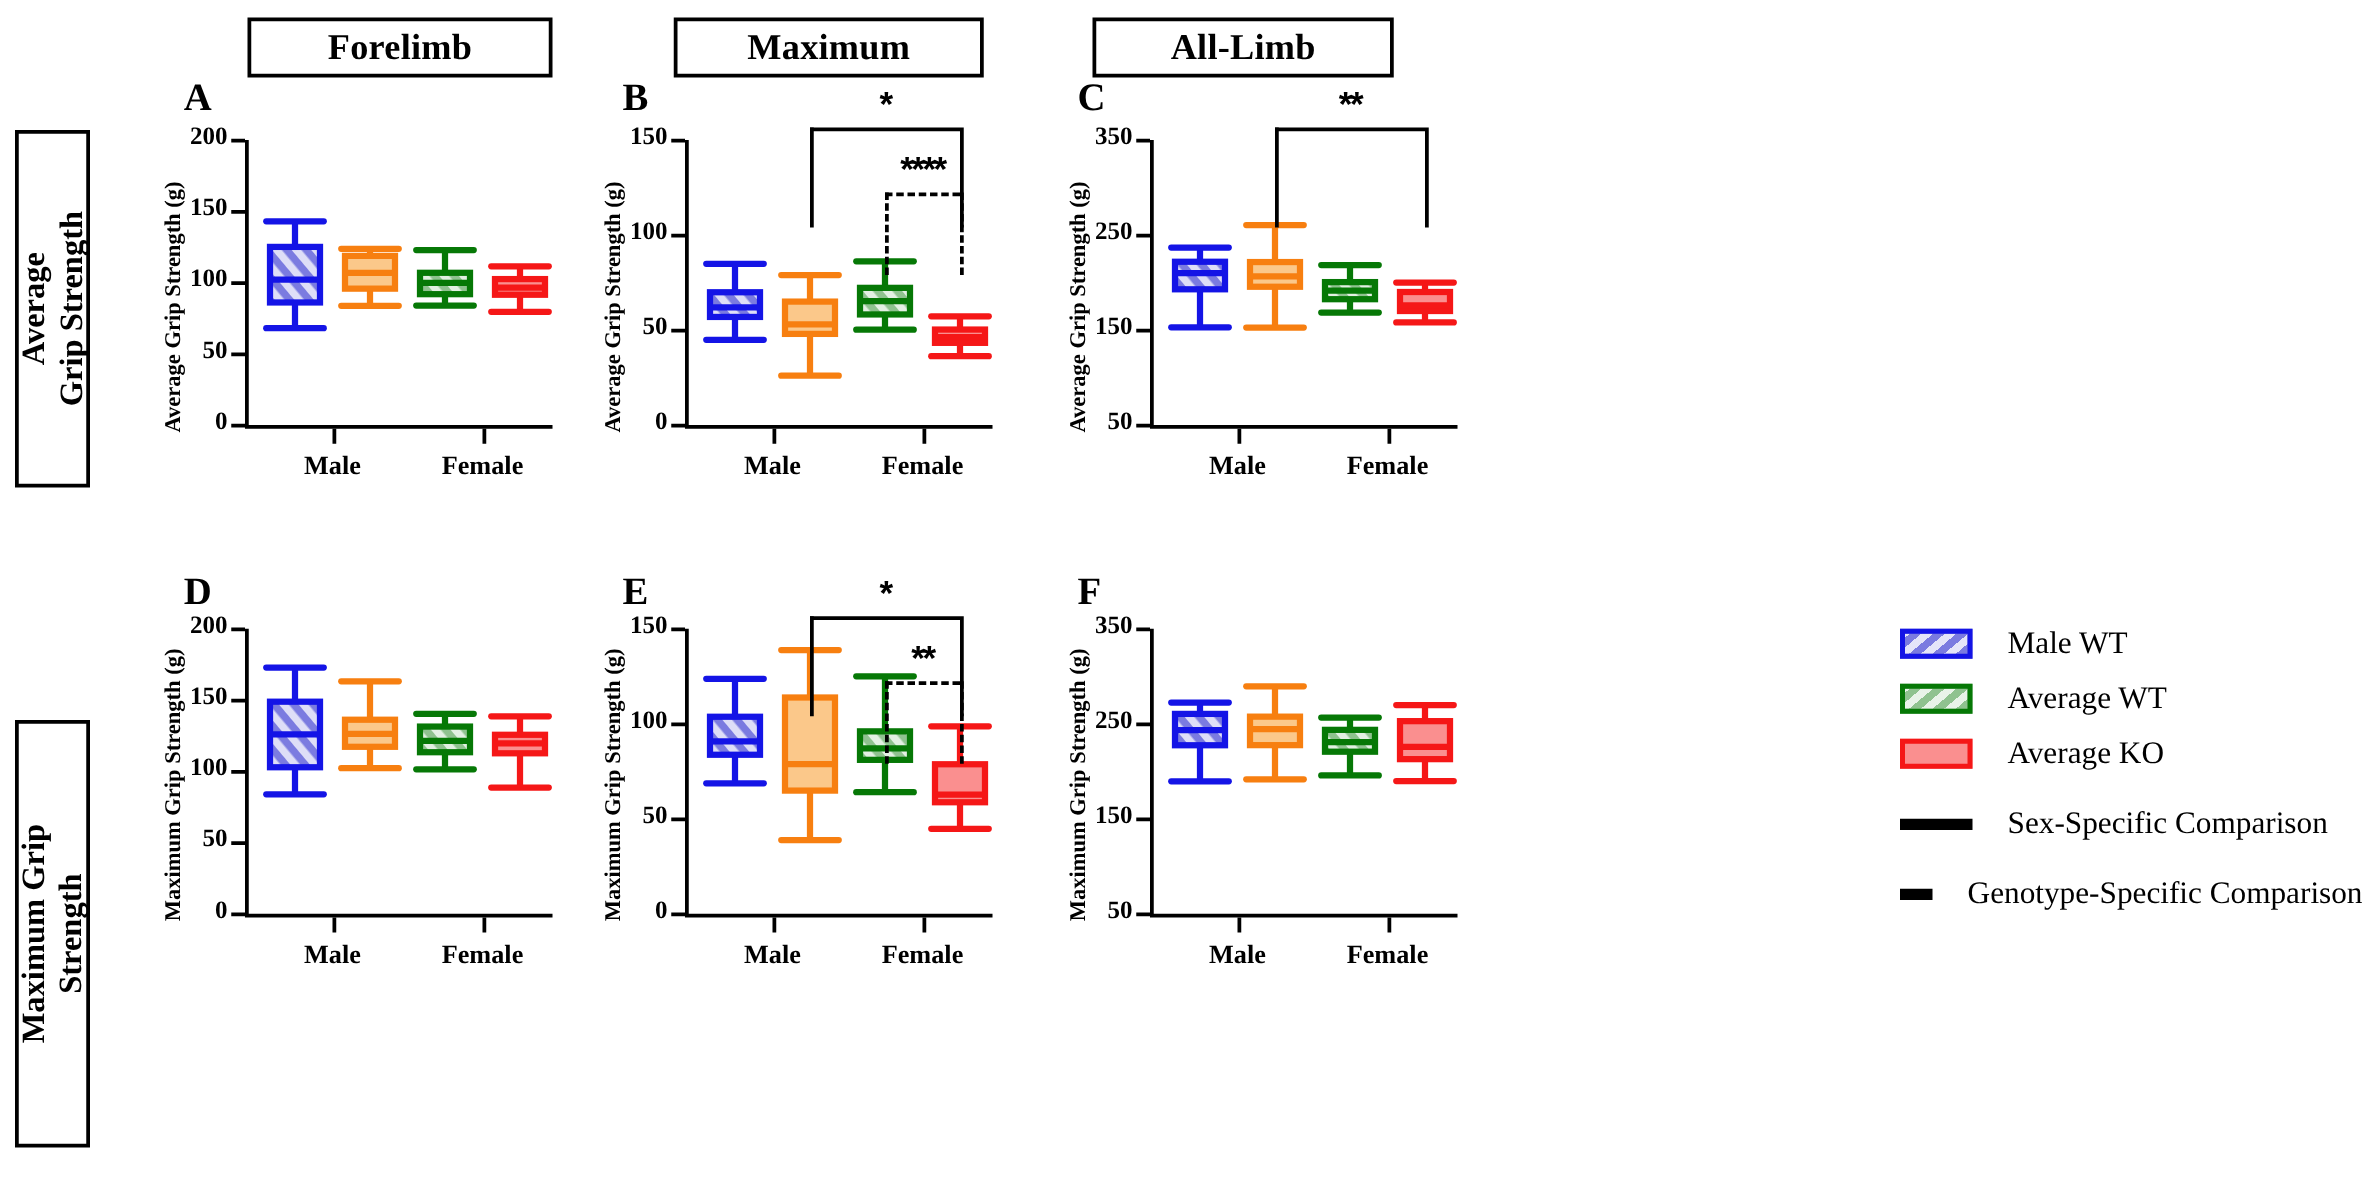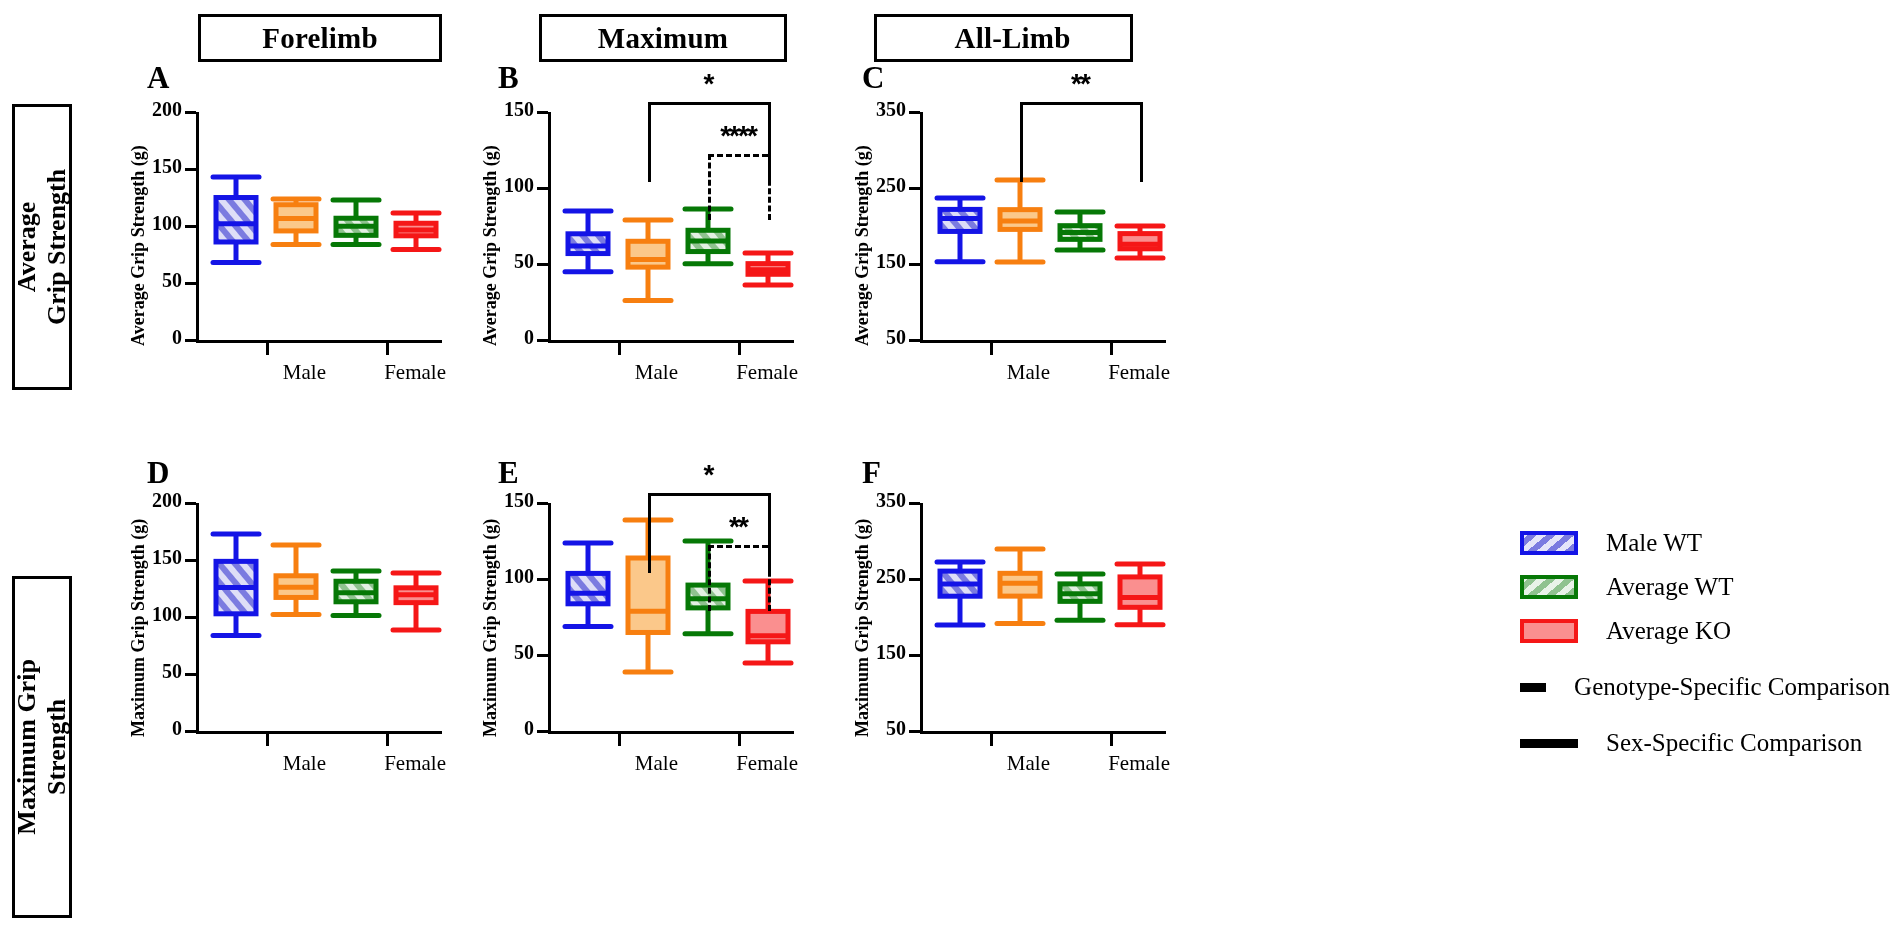--- a/index.html
+++ b/index.html
@@ -21,21 +21,21 @@
   .plabel{font-weight:bold;font-size:31px;}
 
   
   .ytitle{font-weight:bold;font-size:18px;white-space:nowrap;
           transform-origin:0 0;transform:rotate(-90deg);}
 
   
   .tick{font-weight:bold;font-size:20px;text-align:right;white-space:nowrap;}
 
   
-  .cat{font-weight:normal;font-size:21px;text-align:right;white-space:nowrap;}
+  .cat{font-weight:bold;font-size:21px;text-align:center;white-space:nowrap;}
 
   
   .axisv{background:#000;width:3px;}
   .axish{background:#000;height:3px;}
   .tickmark{background:#000;height:3px;width:11px;}
   .catmark{background:#000;width:3px;height:12px;}
 
   
   .lgrow{display:flex;align-items:center;height:44px;}
   .lgswatch{width:58px;height:24px;border:4px solid #000;box-sizing:border-box;
@@ -56,21 +56,21 @@
 </style>
 </head>
 <body>
 
 <div class="abs colhdr" style="left:178px;top:14px;width:238px;height:42px;margin-left:20px;">
   <span>Forelimb</span>
 </div>
 <div class="abs colhdr" style="left:539px;top:14px;width:242px;height:42px;">
   <span>Maximum</span>
 </div>
-<div class="abs colhdr" style="left:874px;top:14px;width:235px;height:42px;padding-left:18px;">
+<div class="abs colhdr" style="left:874px;top:14px;width:235px;height:42px;">
   <span>All-Limb</span>
 </div>
 
 <div class="abs rowhdr" style="left:12px;top:104px;width:54px;height:280px;">
   <span><span>Average</span><br><span>Grip Strength</span></span>
 </div>
 <div class="abs rowhdr" style="left:12px;top:576px;width:54px;height:336px;">
   <span><span>Maximum Grip</span><br><span>Strength</span></span>
 </div>
 
@@ -478,34 +478,34 @@
         <rect x="7" y="18.920000000000073" width="40" height="30.399999999999977" fill="#fa8f8f" stroke="#f51717" stroke-width="5"></rect>
         <line x1="7" y1="39.440000000000055" x2="47" y2="39.440000000000055" stroke="#f51717" stroke-width="5"></line>
       </svg>
     </div>
     <div class="abs catmark" style="left:990px;top:734px;"></div>
     <div class="abs cat" style="left:930px;top:751px;width:120px;">Male</div>
     <div class="abs catmark" style="left:1110px;top:734px;"></div>
     <div class="abs cat" style="left:1050px;top:751px;width:120px;">Female</div>
   </div>
 
-<div class="abs" id="legend" style="left:1520px;top:493px;width:370px;margin-top:28px;">
+<div class="abs" id="legend" style="left:1520px;top:493px;width:370px;">
     <div class="lgrow">
       <div class="lgswatch" style="border-color: rgb(20, 20, 230); background: repeating-linear-gradient(-40deg, rgb(123, 123, 224) 0px, rgb(123, 123, 224) 6px, rgba(255, 255, 255, 0.8) 6px, rgba(255, 255, 255, 0.8) 12px) rgb(123, 123, 224);"></div>
       <span class="lgtext">Male WT</span>
     </div>
     <div class="lgrow">
       <div class="lgswatch" style="border-color: rgb(6, 120, 6); background: repeating-linear-gradient(-40deg, rgb(143, 194, 143) 0px, rgb(143, 194, 143) 6px, rgba(255, 255, 255, 0.8) 6px, rgba(255, 255, 255, 0.8) 12px) rgb(143, 194, 143);"></div>
       <span class="lgtext">Average WT</span>
     </div>
     <div class="lgrow">
       <div class="lgswatch" style="border-color:#f51717;background:#fa8f8f;"></div>
       <span class="lgtext">Average KO</span>
     </div>
     <div class="lgrow" style="margin-top:12px;">
+      <div class="solidline"></div>
+      <span class="lgtext">Sex-Specific Comparison</span>
+    </div>
+    <div class="lgrow" style="margin-top:12px;">
       <div class="dashline"></div>
       <span class="lgtext">Genotype-Specific Comparison</span>
     </div>
-    <div class="lgrow" style="margin-top:12px;">
-      <div class="solidline"></div>
-      <span class="lgtext">Sex-Specific Comparison</span>
-    </div>
   </div>
 
 </body></html>

